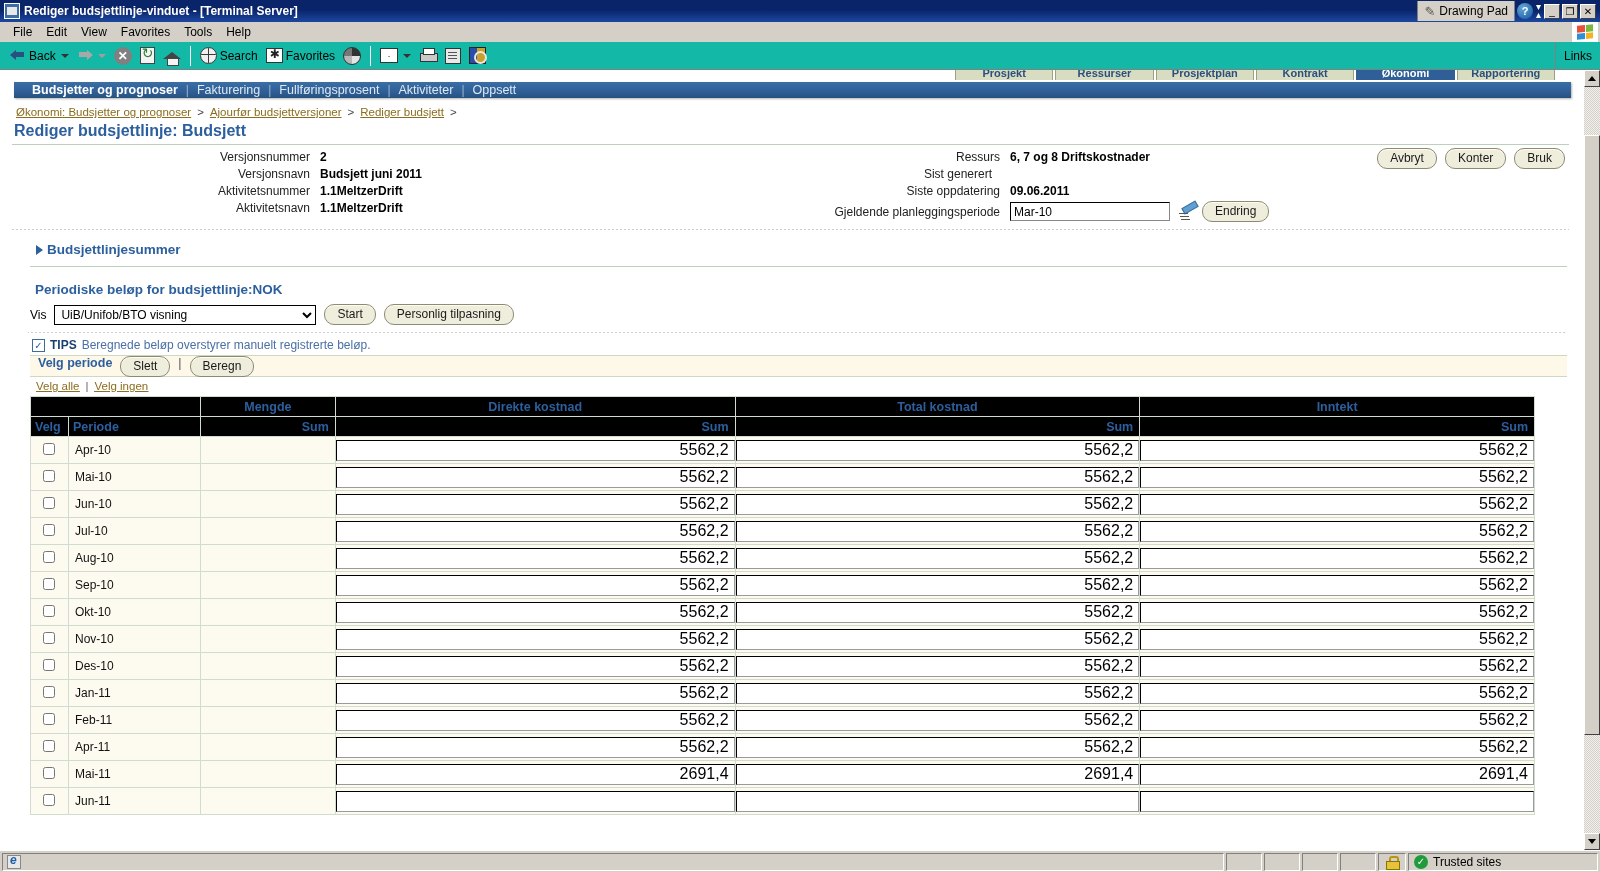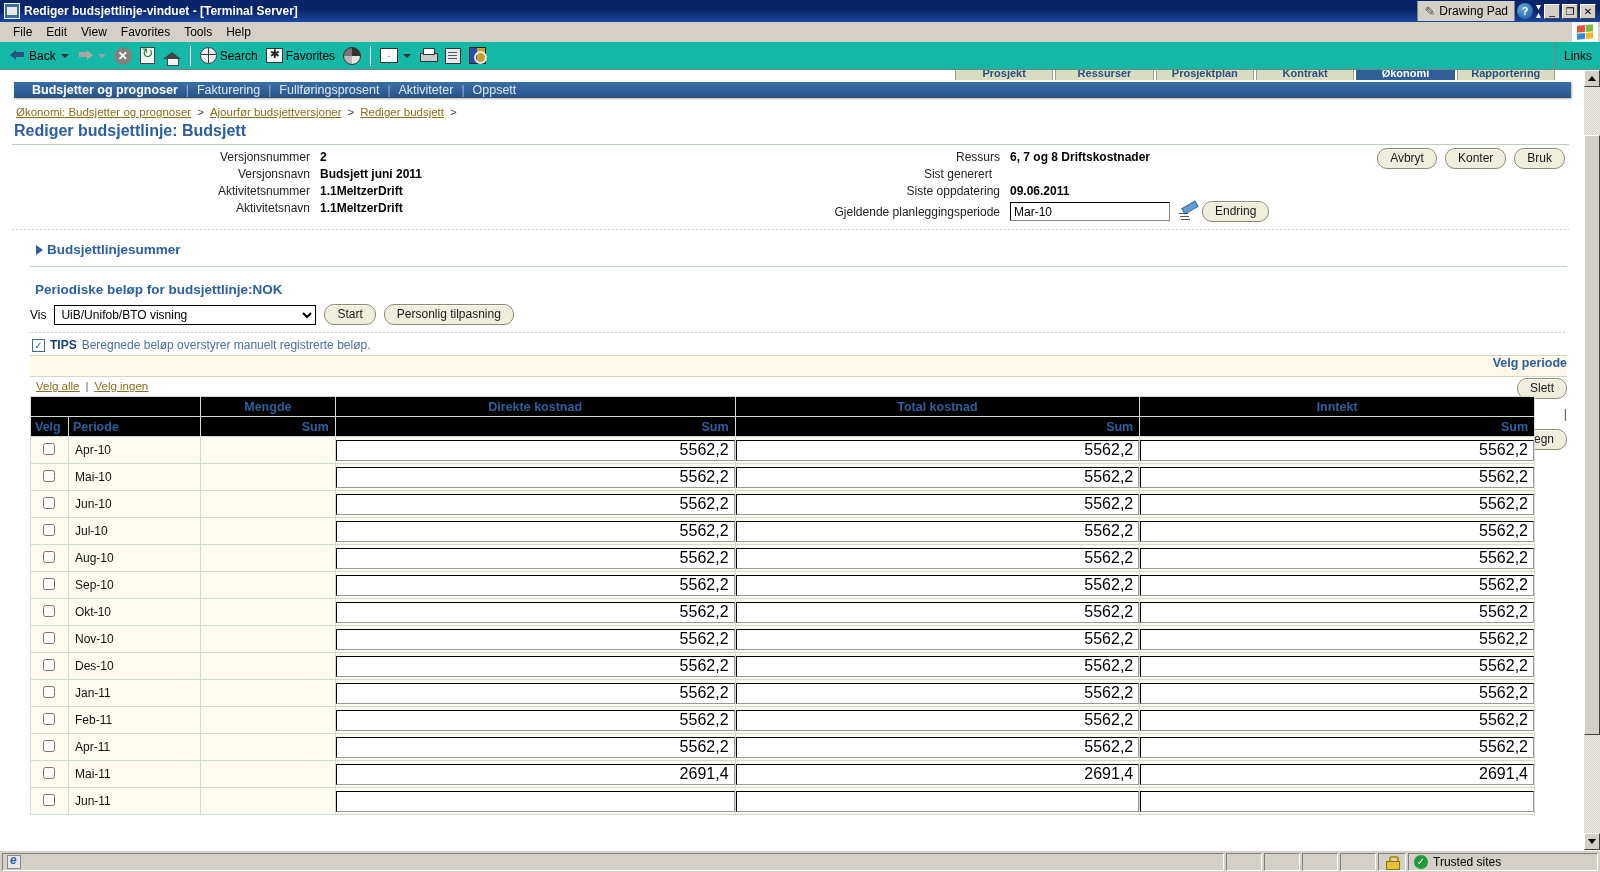--- a/index.html
+++ b/index.html
@@ -189,21 +189,21 @@
     width: 262px; height: 20px; font-size: 12px; font-family:"Liberation Sans", sans-serif;
     border: 1px solid #000; background:#fff; padding-left:2px;
   }
 
   .tips { position:absolute; font-size:12px; color:#4a6fa5; display:flex; align-items:center; gap:5px;}
   .tips b { color:#1a3f73; }
   .tips-ico { width:13px;height:13px;border:1px solid #3c6e99; color:#2c5f9e; font-size:10px; line-height:11px; text-align:center;}
 
   .selbar {
     position: absolute; background:#fdf8e8; border-top:1px solid #cfd8c2; border-bottom:1px solid #cfd8c2;
-    display:flex; align-items:flex-end; gap:8px; font-size:12.5px; font-weight:bold; color:#2c5f9e; padding-left:8px;flex-direction:column;
+    display:flex; align-items:flex-start; gap:8px; font-size:12.5px; font-weight:bold; color:#2c5f9e; padding-left:8px;
   }
   .selbar .obtn { font-weight: normal; }
   .selbar .pipe { color:#555; font-weight:normal; }
 
   .selall { position:absolute; font-size:11.5px; display:flex; gap:6px; align-items:center;text-decoration:underline; }
   .selall a { color:#8a6d1f; text-decoration: underline; cursor:pointer;}
   .selall .pipe { color:#666; }
 
   
   table.grid { position:absolute; border-collapse: collapse; font-size:12px; }

